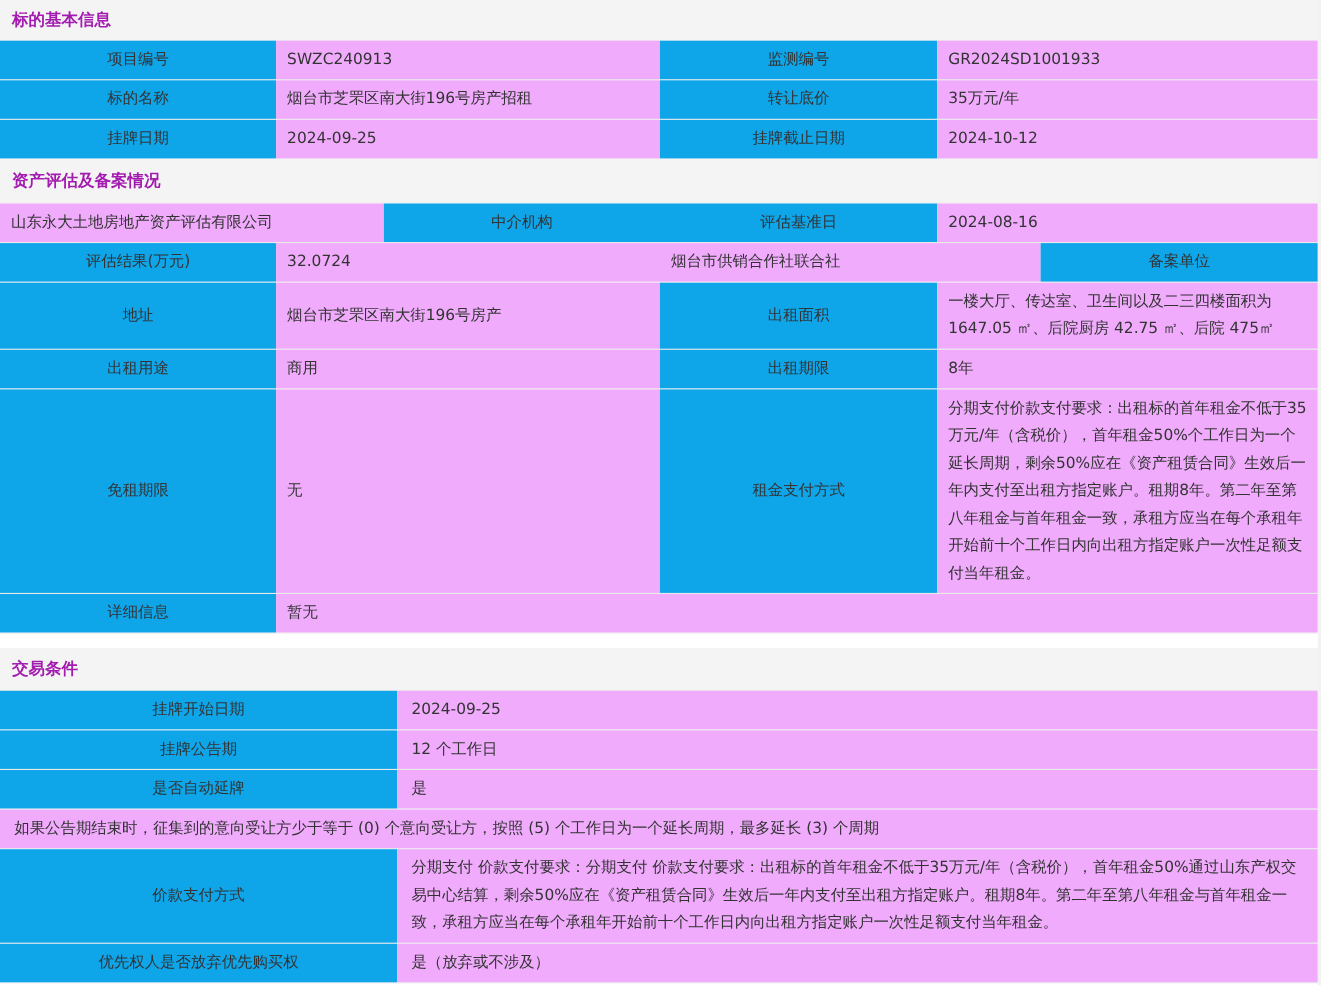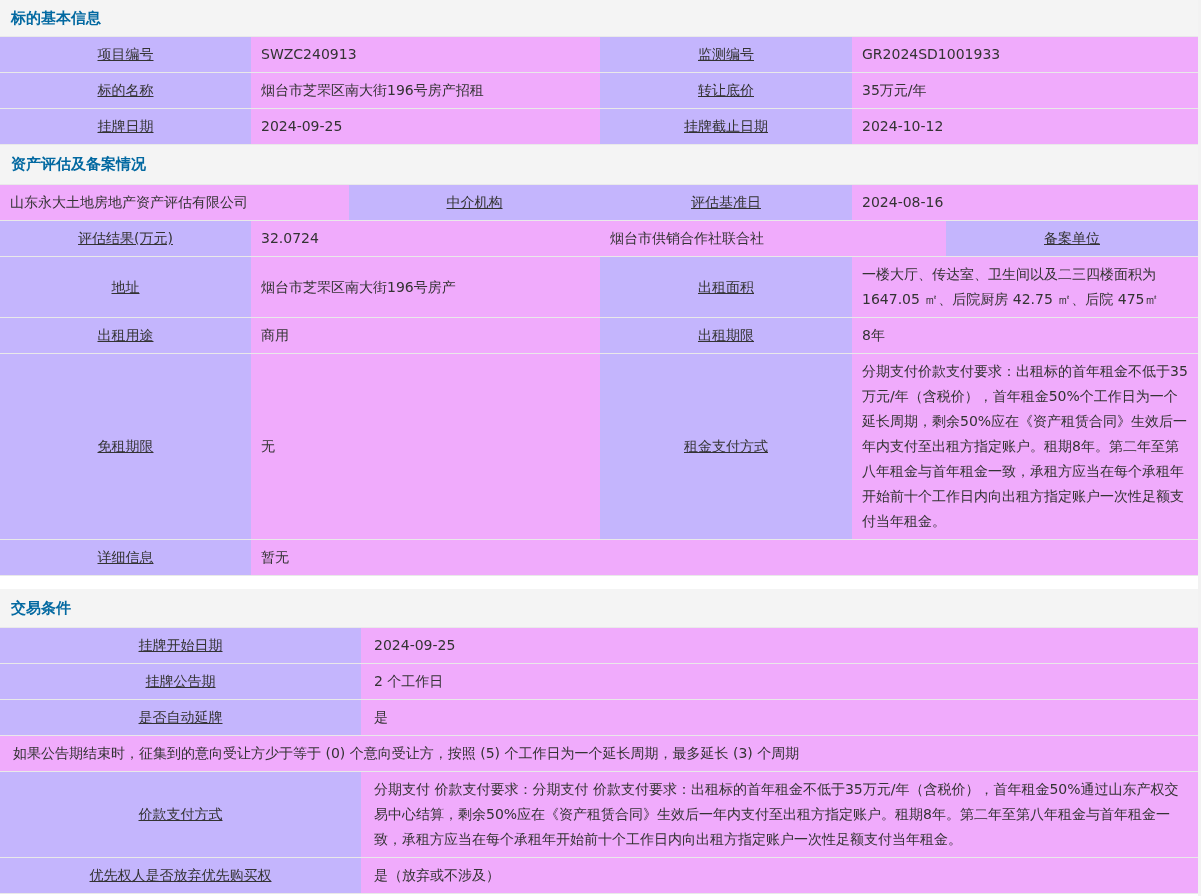--- a/index.html
+++ b/index.html
@@ -22,40 +22,39 @@
     background: #f2f2f2;
   }
   .sec-header {
     background: #f4f4f4;
     height: 38px;
     display: flex;
     align-items: center;
     padding: 0 11px;
     font-weight: bold;
     font-size: 15px;
-    color: #0369a1;
+    color: #a21caf;
   }
   #sec-basic .sec-header { height: 36px; }
   #sec-appraisal .sec-header { height: 39px; }
   #sec-trade { margin-top: 13px; }
   .tbl { border-bottom: 1px solid #e9e9e9; }
   .row { display: flex; border-top: 1px solid #e9e9e9; align-items: stretch; }
   .cell {
     display: flex;
     align-items: center;
     min-height: 35px;
     padding: 5px 4px;
     line-height: 25px;
   }
   .lbl {
-    background: #c4b5fd;
+    background: #0ea5e9;
     justify-content: center;
     text-align: left;
     flex-shrink: 0;
-    text-decoration: underline;
   }
   .val { background: #f0abfc; padding-left: 10px; padding-right: 8px; }
   
   .w-l1 { width: 251px; }
   .w-v1 { width: 349px; }
   .w-l2 { width: 252px; }
   .w-v2 { flex: 1; }
   .w-vwide { flex: 1; }
   
   .w-l3 { width: 361px; }
@@ -132,21 +131,21 @@
 
   <section id="sec-trade">
     <div class="sec-header">交易条件</div>
     <div class="tbl" id="tbl-trade">
         <div class="row">
           <div class="cell lbl w-l3">挂牌开始日期</div>
           <div class="cell val w-v3">2024-09-25</div>
         </div>
         <div class="row">
           <div class="cell lbl w-l3">挂牌公告期</div>
-          <div class="cell val w-v3">2 个工作日</div>
+          <div class="cell val w-v3">12 个工作日</div>
         </div>
         <div class="row">
           <div class="cell lbl w-l3">是否自动延牌</div>
           <div class="cell val w-v3">是</div>
         </div>
         <div class="row">
           <div class="cell val w-v3">如果公告期结束时，征集到的意向受让方少于等于 (0) 个意向受让方，按照 (5) 个工作日为一个延长周期，最多延长 (3) 个周期</div>
         </div>
         <div class="row">
           <div class="cell lbl w-l3">价款支付方式</div>

